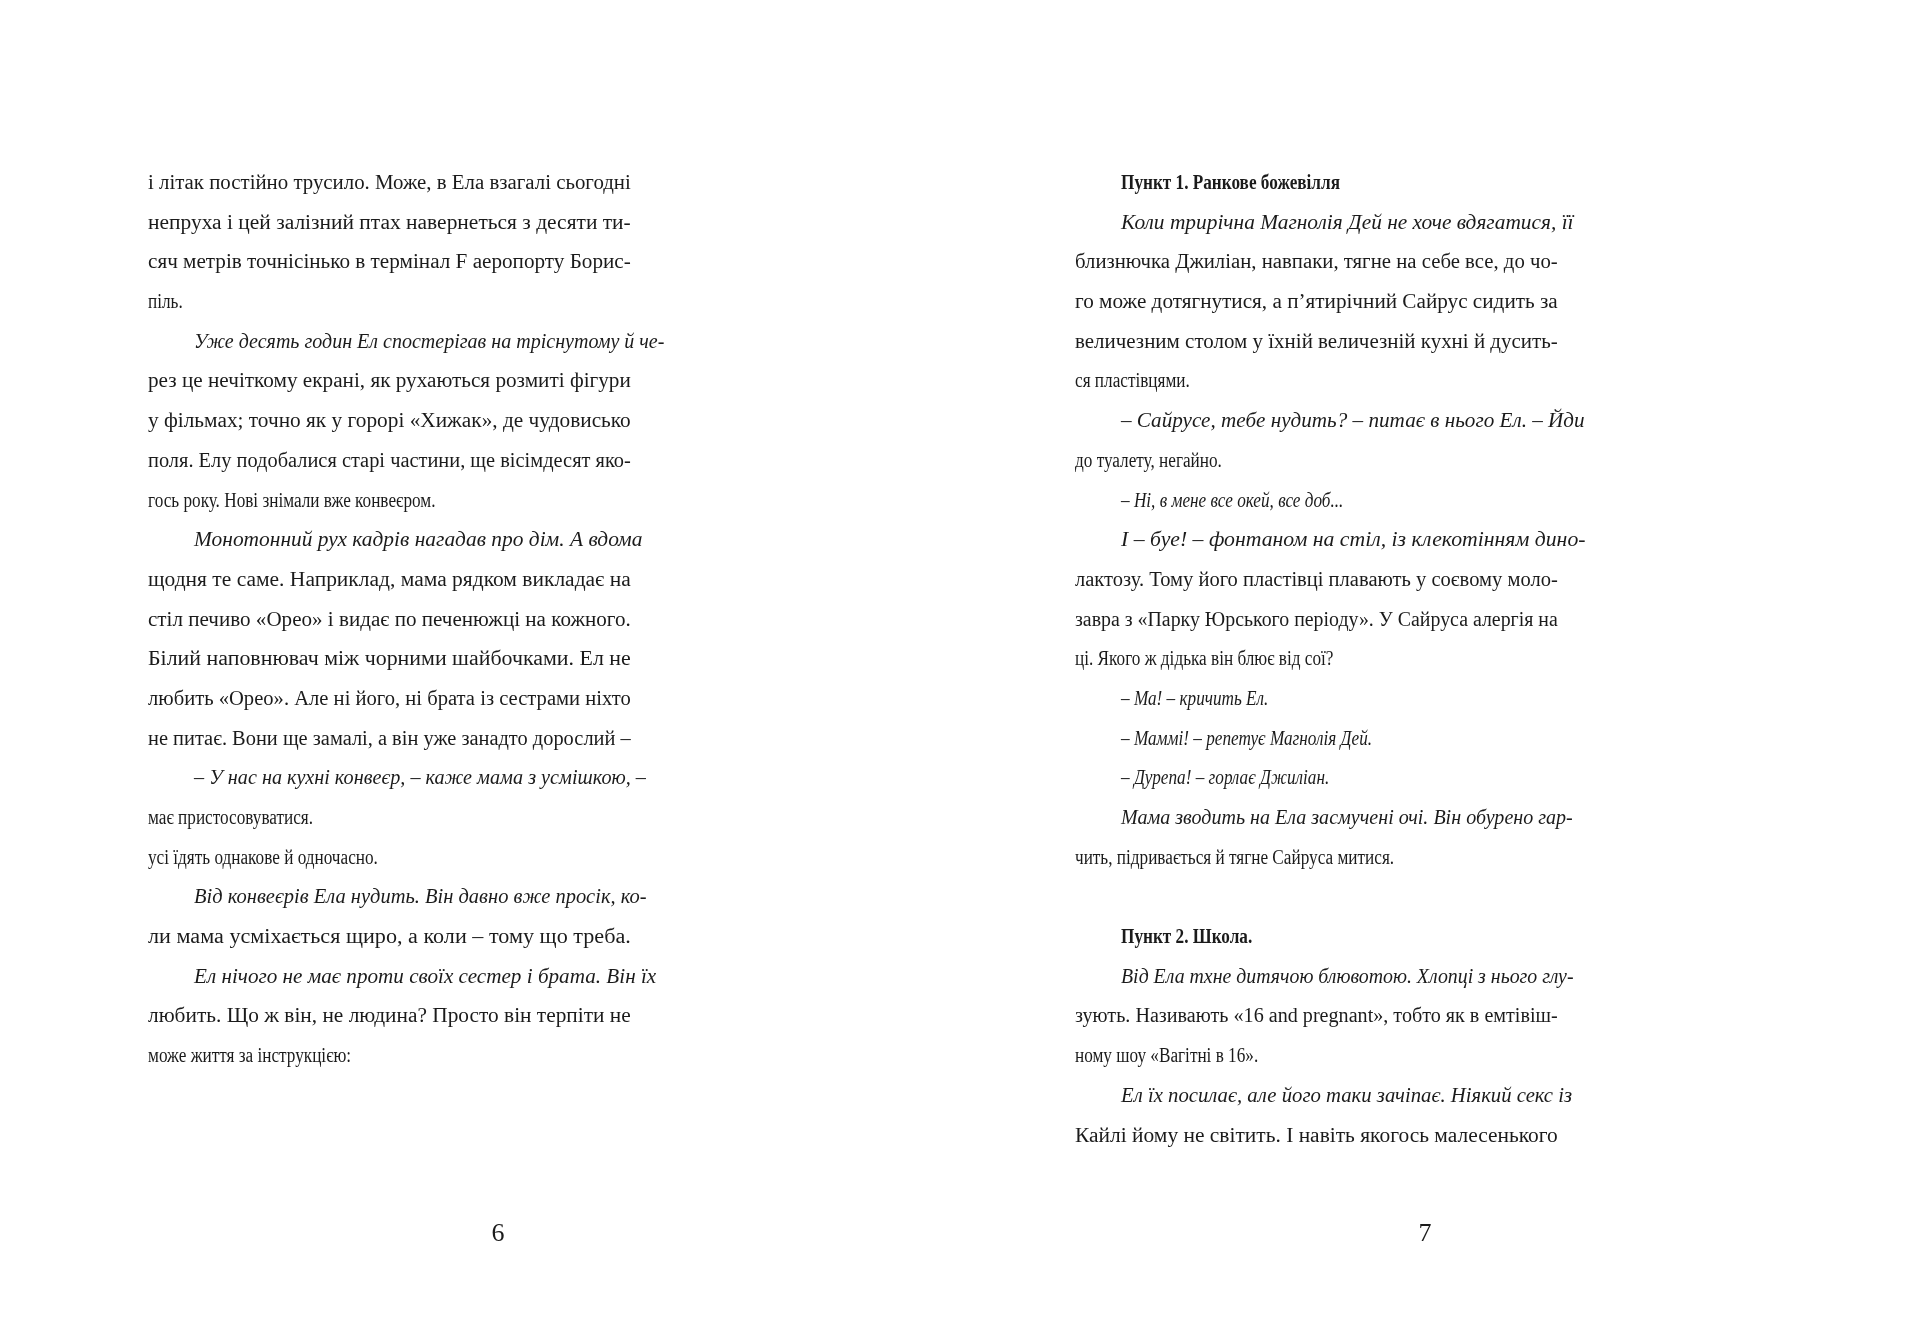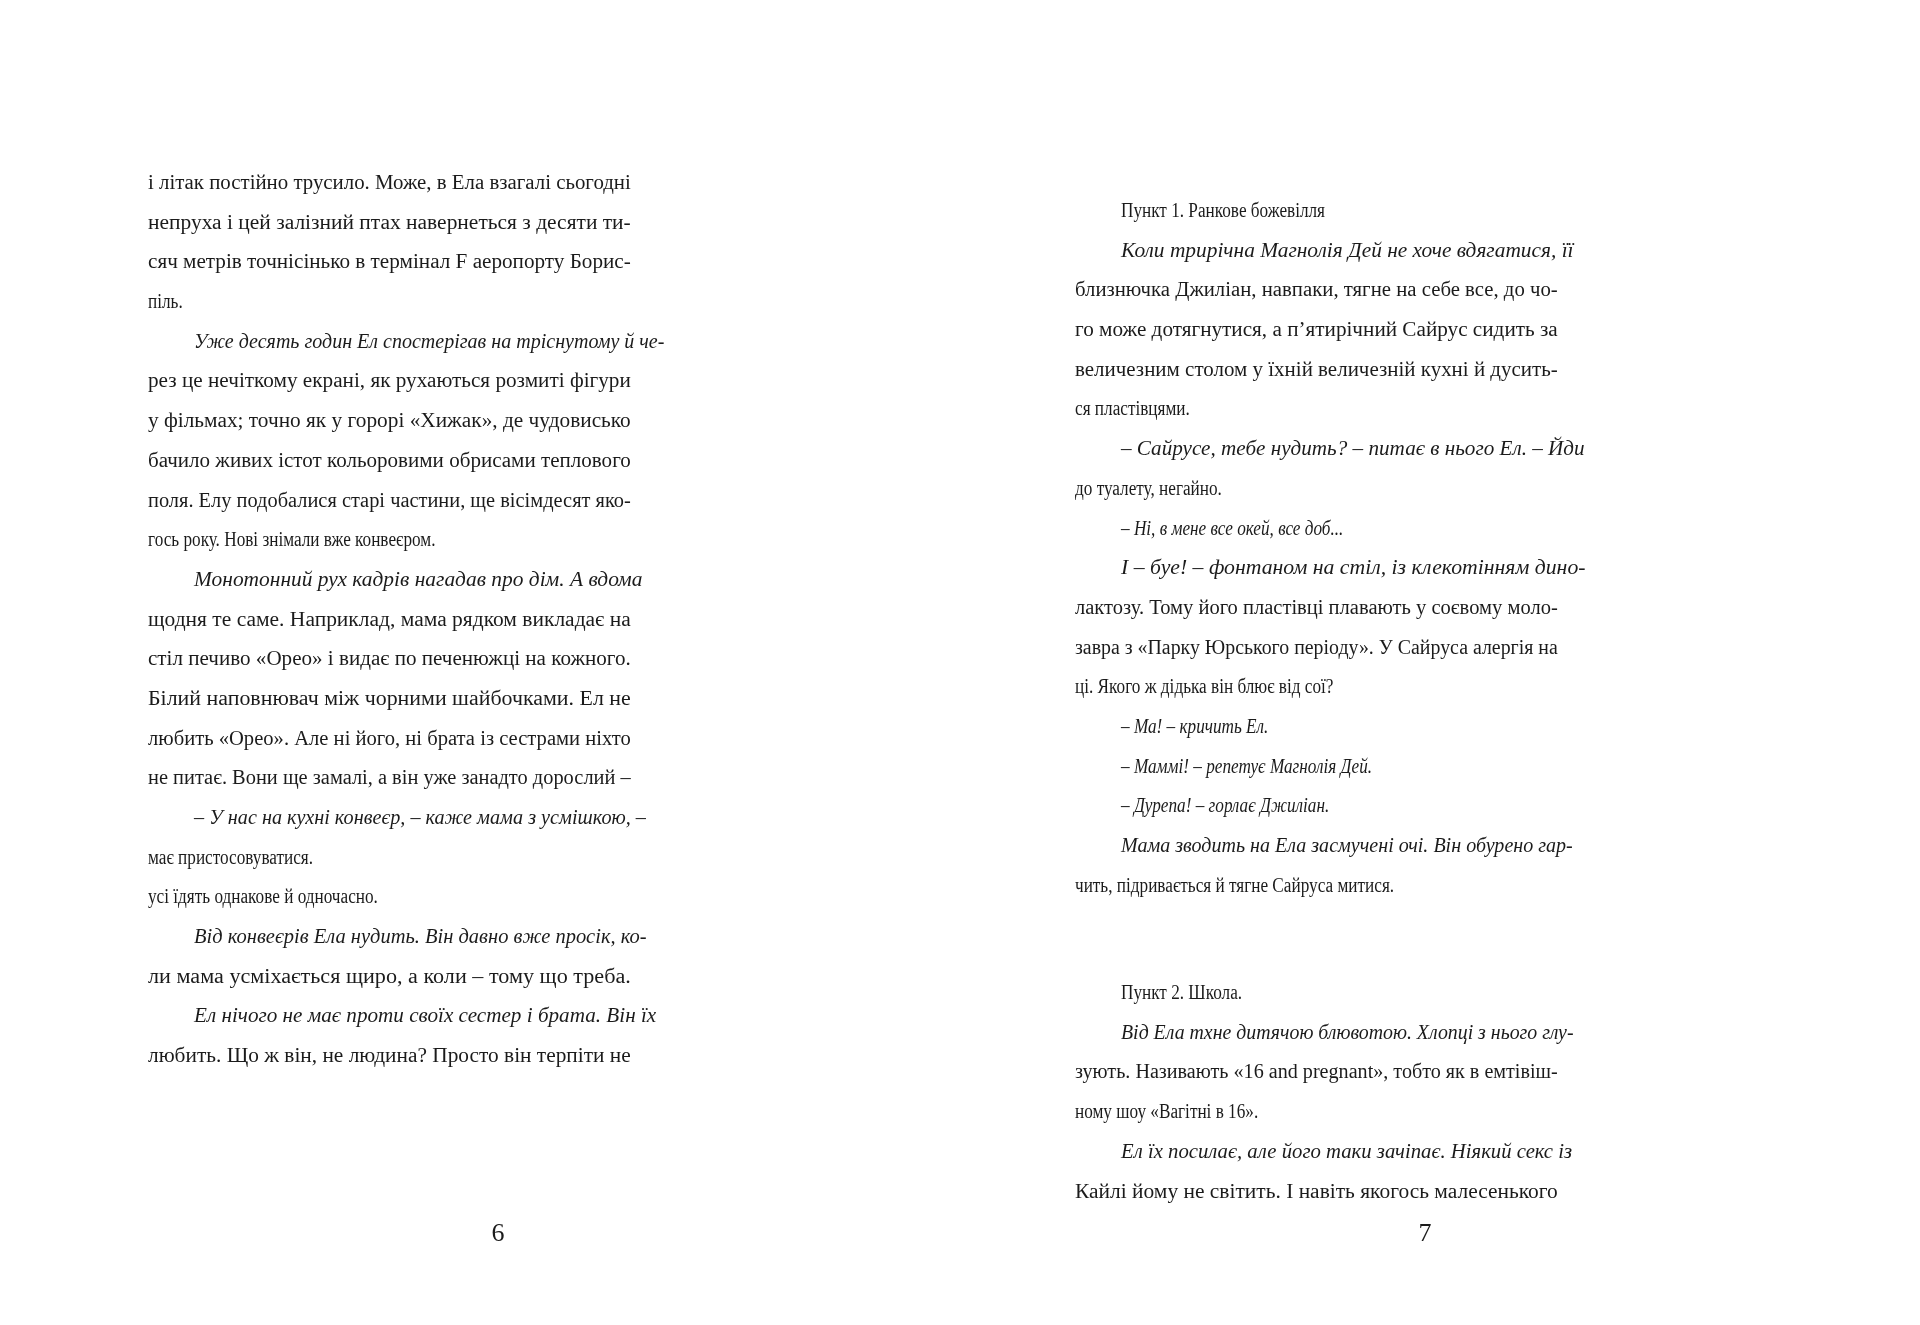--- a/index.html
+++ b/index.html
@@ -36,21 +36,21 @@
     white-space: nowrap;
     overflow: visible;
     position: relative;
   }
   .line .fit {
     display: inline-block;
     transform-origin: 0 50%;
     white-space: nowrap;
   }
   .line.indent { padding-left: 46px; font-style: italic; }
-  .line.heading { padding-left: 46px; font-weight: normal; margin-top: 28px; }
+  .line.heading { padding-left: 46px; font-weight: bold; }
   .line.blank { }
 
   .page-number {
     position: absolute;
     top: 1218px;
     width: 700px;
     left: 0;
     text-align: center;
     font-size: 26px;
     line-height: 30px;
@@ -61,36 +61,36 @@
 
 <div class="page page-left">
   <div class="text-block">
       <div class="line "><span class="fit" style="transform: scaleX(1.0426);">і літак постійно трусило. Може, в Ела взагалі сьогодні</span></div>
       <div class="line "><span class="fit" style="transform: scaleX(1.073);">непруха і цей залізний птах навернеться з десяти ти-</span></div>
       <div class="line "><span class="fit" style="transform: scaleX(1.0584);">сяч метрів точнісінько в термінал F аеропорту Борис-</span></div>
       <div class="line "><span class="fit" style="transform: scaleX(0.86);">піль.</span></div>
       <div class="line indent"><span class="fit" style="transform: scaleX(1.0009);">Уже десять годин Ел спостерігав на тріснутому й че-</span></div>
       <div class="line "><span class="fit" style="transform: scaleX(1.0603);">рез це нечіткому екрані, як рухаються розмиті фігури</span></div>
       <div class="line "><span class="fit" style="transform: scaleX(1.0659);">у фільмах; точно як у горорі «Хижак», де чудовисько</span></div>
-      <div class="line "><span class="fit" style="transform: scaleX(1.0526);">бачило живих істот кольоровими обрисами теплового</span></div>
       <div class="line "><span class="fit" style="transform: scaleX(1.0199);">поля. Елу подобалися старі частини, ще вісімдесят яко-</span></div>
       <div class="line "><span class="fit" style="transform: scaleX(0.86);">гось року. Нові знімали вже конвеєром.</span></div>
       <div class="line indent"><span class="fit" style="transform: scaleX(1.0712);">Монотонний рух кадрів нагадав про дім. А вдома</span></div>
       <div class="line "><span class="fit" style="transform: scaleX(1.0743);">щодня те саме. Наприклад, мама рядком викладає на</span></div>
       <div class="line "><span class="fit" style="transform: scaleX(1.0542);">стіл печиво «Орео» і видає по печенюжці на кожного.</span></div>
       <div class="line "><span class="fit" style="transform: scaleX(1.0951);">Білий наповнювач між чорними шайбочками. Ел не</span></div>
       <div class="line "><span class="fit" style="transform: scaleX(1.0296);">любить «Орео». Але ні його, ні брата із сестрами ніхто</span></div>
       <div class="line "><span class="fit" style="transform: scaleX(1.0205);">не питає. Вони ще замалі, а він уже занадто дорослий –</span></div>
       <div class="line indent"><span class="fit" style="transform: scaleX(1.0098);">– У нас на кухні конвеєр, – каже мама з усмішкою, –</span></div>
       <div class="line "><span class="fit" style="transform: scaleX(0.86);">має пристосовуватися.</span></div>
       <div class="line "><span class="fit" style="transform: scaleX(0.86);">усі їдять однакове й одночасно.</span></div>
       <div class="line indent"><span class="fit" style="transform: scaleX(1.0243);">Від конвеєрів Ела нудить. Він давно вже просік, ко-</span></div>
       <div class="line "><span class="fit" style="transform: scaleX(1.1076);">ли мама усміхається щиро, а коли – тому що треба.</span></div>
       <div class="line indent"><span class="fit" style="transform: scaleX(1.0575);">Ел нічого не має проти своїх сестер і брата. Він їх</span></div>
       <div class="line "><span class="fit" style="transform: scaleX(1.0678);">любить. Що ж він, не людина? Просто він терпіти не</span></div>
+      <div class="line "><span class="fit" style="transform: scaleX(0.86);">може життя за інструкцією:</span></div>
     </div>
   <div class="page-number">6</div>
 </div>
 
 <div class="page page-right">
   <div class="text-block">
       <div class="line heading"><span class="fit" style="transform: scaleX(0.86);">Пункт 1. Ранкове божевілля</span></div>
       <div class="line indent"><span class="fit" style="transform: scaleX(1.069);">Коли трирічна Магнолія Дей не хоче вдягатися, її</span></div>
       <div class="line "><span class="fit" style="transform: scaleX(1.0385);">близнючка Джиліан, навпаки, тягне на себе все, до чо-</span></div>
       <div class="line "><span class="fit" style="transform: scaleX(1.0597);">го може дотягнутися, а п’ятирічний Сайрус сидить за</span></div>

